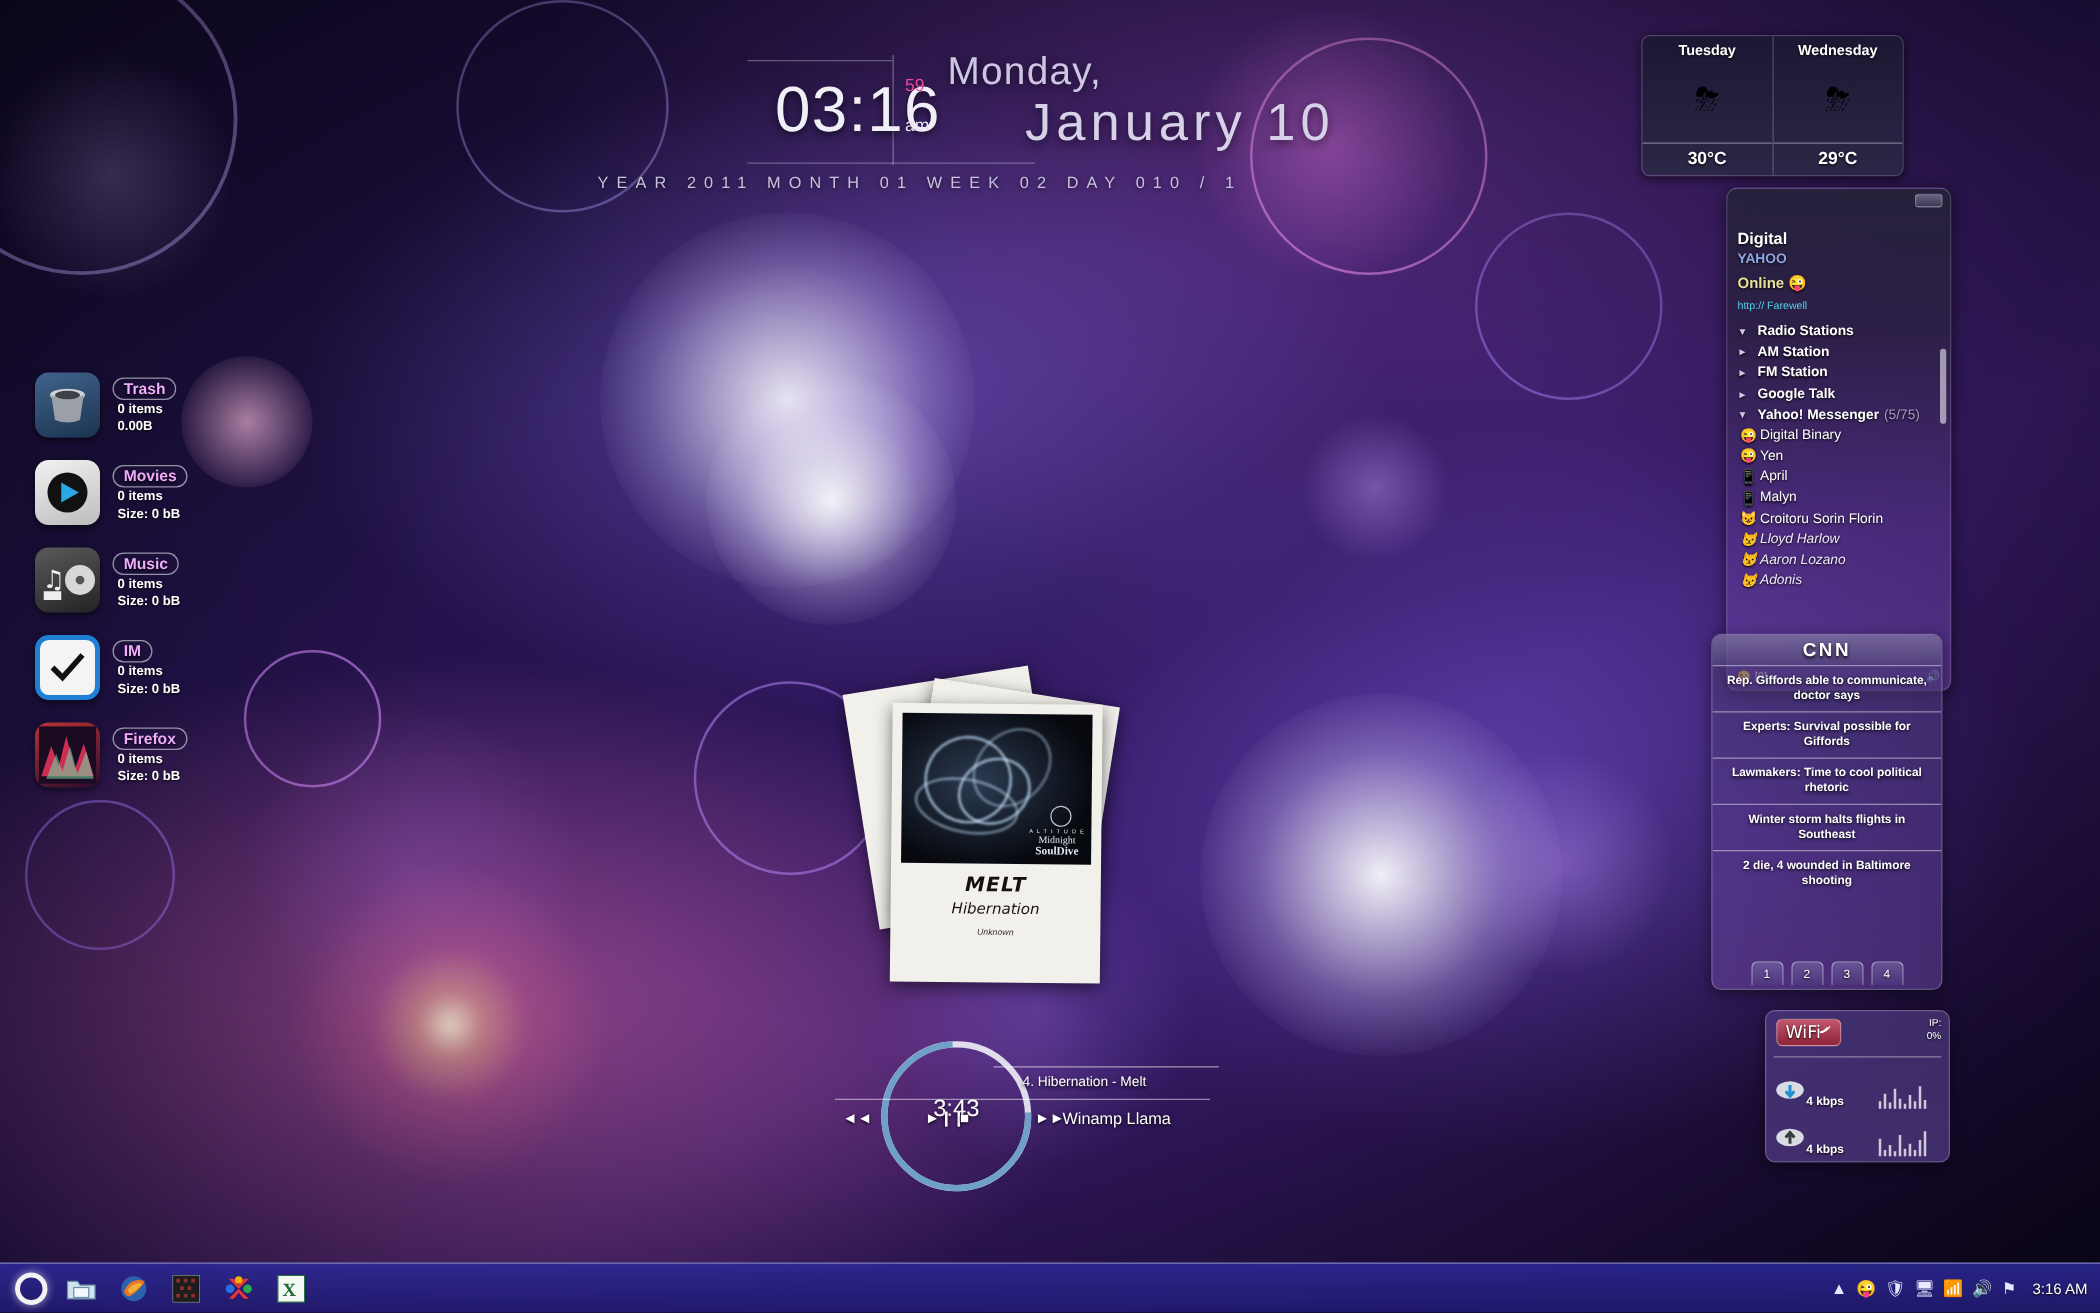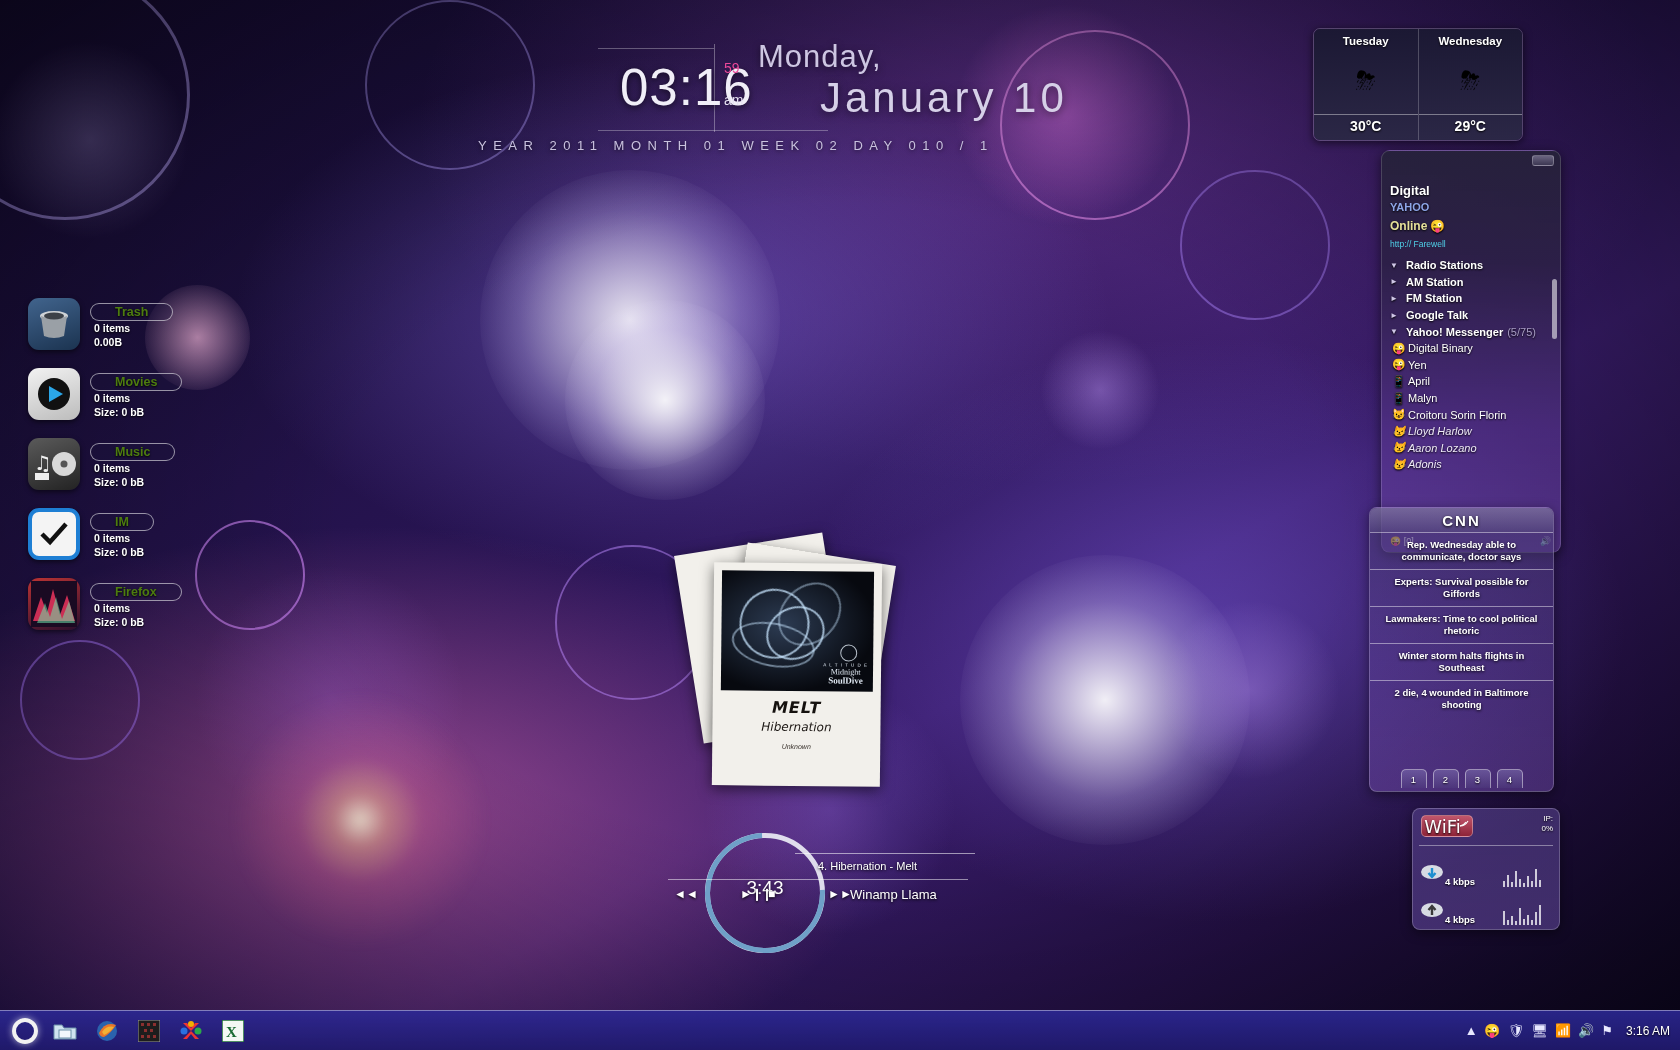--- a/index.html
+++ b/index.html
@@ -26,22 +26,22 @@
   #flare { position:absolute; left:230px; top:690px; width:260px; height:260px; border-radius:50%;
     background:radial-gradient(circle, rgba(255,240,220,0.95) 0%, rgba(255,190,150,0.55) 14%, rgba(255,120,160,0.22) 34%, rgba(255,120,160,0) 70%);
     filter:blur(4px); }
 
   
   #desk-icons { position:absolute; left:28px; top:298px; }
   .dicon { position:relative; height:70px; margin-bottom:0px; display:flex; }
   .dicon .box { width:52px; height:52px; border-radius:11px; position:relative;
       box-shadow:0 2px 5px rgba(0,0,0,.55); display:flex; align-items:center; justify-content:center; }
   .dicon .meta { margin-left:10px; padding-top:4px; }
-  .dlabel { display:inline-block; color:#4d7c0f; font-size:12.5px; font-weight:bold;
-      padding:1px 24px; border:1px solid rgba(255,255,255,0.55); border-radius:9px;
+  .dlabel { display:inline-block; color:#f0abfc; font-size:12.5px; font-weight:bold;
+      padding:1px 8px; border:1px solid rgba(255,255,255,0.55); border-radius:9px;
       background:rgba(30,20,60,0.35); text-shadow:0 1px 2px #000; }
   .dsub { color:#fff; font-size:10.5px; font-weight:bold; line-height:14px; text-shadow:0 1px 2px #000; margin-left:4px; }
 
   .ico-trash { background:linear-gradient(160deg,#3d5f86,#1d3category); background:linear-gradient(160deg,#41648d,#1b3350); }
   .ico-movies{ background:linear-gradient(160deg,#f2f2f2,#bcbcbc); }
   .ico-music { background:linear-gradient(160deg,#5a5a5a,#232323); }
   .ico-im    { background:#f4f4f4; border:4px solid #1e7fd4; }
   .ico-ff    { background:linear-gradient(160deg,#b33,#2a0d2d); }
 
   
@@ -111,21 +111,21 @@
       border-bottom:none; background:linear-gradient(180deg, rgba(130,116,180,0.55), rgba(80,64,128,0.40));
       color:#fff; font-size:9.5px; display:flex; align-items:center; justify-content:center; text-shadow:0 1px 2px #000;}
 
   
   #wifi { position:absolute; left:1412px; top:808px; width:148px; height:122px; border-radius:8px;
       border:1px solid rgba(255,255,255,0.22);
       background:linear-gradient(180deg, rgba(86,66,140,0.60), rgba(110,82,175,0.50));
       box-shadow:0 3px 12px rgba(0,0,0,.45); }
   #wifi-badge { position:absolute; left:8px; top:6px; width:52px; height:22px; border-radius:5px;
       background:linear-gradient(180deg,#c1566c,#8e2438); border:1px solid rgba(255,255,255,0.35);
-      color:#fff; font-size:18px; display:flex; align-items:center; justify-content:center;
+      color:#fff; font-size:14px; display:flex; align-items:center; justify-content:center;
       text-shadow:0 1px 2px #000; font-family:"DejaVu Sans",sans-serif;text-align:right; }
   #wifi-ip { position:absolute; right:6px; top:5px; text-align:right; font-size:8px; color:#fff; line-height:10px; text-shadow:0 1px 2px #000;}
   #wifi-sep { position:absolute; left:6px; right:6px; top:36px; height:1px; background:rgba(255,255,255,0.40); }
   .wrow { position:absolute; left:6px; right:6px; height:34px; display:flex; align-items:flex-end; }
   .wrow .cld { width:26px; font-size:18px; text-align:center; }
   .wrow .rate { font-size:9.5px; color:#fff; font-weight:bold; width:56px; text-shadow:0 1px 2px #000;}
   .wrow .graph { flex:1; height:24px; position:relative; }
   .wrow .graph .bar { position:absolute; bottom:0; width:2px; background:rgba(255,255,255,0.75); }
 
   
@@ -376,21 +376,21 @@
     <span>
       <span>😜</span>
       <span>[0]</span>
     </span>
     <span>🔊</span>
   </div>
 </div>
 
 <div id="cnn">
   <div id="cnn-head">CNN</div>
-  <div class="cnn-item">Rep. Wednesday able to communicate, doctor says</div>
+  <div class="cnn-item">Rep. Giffords able to communicate, doctor says</div>
   <div class="cnn-item">Experts: Survival possible for Giffords</div>
   <div class="cnn-item">Lawmakers: Time to cool political rhetoric</div>
   <div class="cnn-item">Winter storm halts flights in Southeast</div>
   <div class="cnn-item">2 die, 4 wounded in Baltimore shooting</div>
   <div id="cnn-pager">
     <div class="pgbtn">1</div>
     <div class="pgbtn">2</div>
     <div class="pgbtn">3</div>
     <div class="pgbtn">4</div>
   </div>

